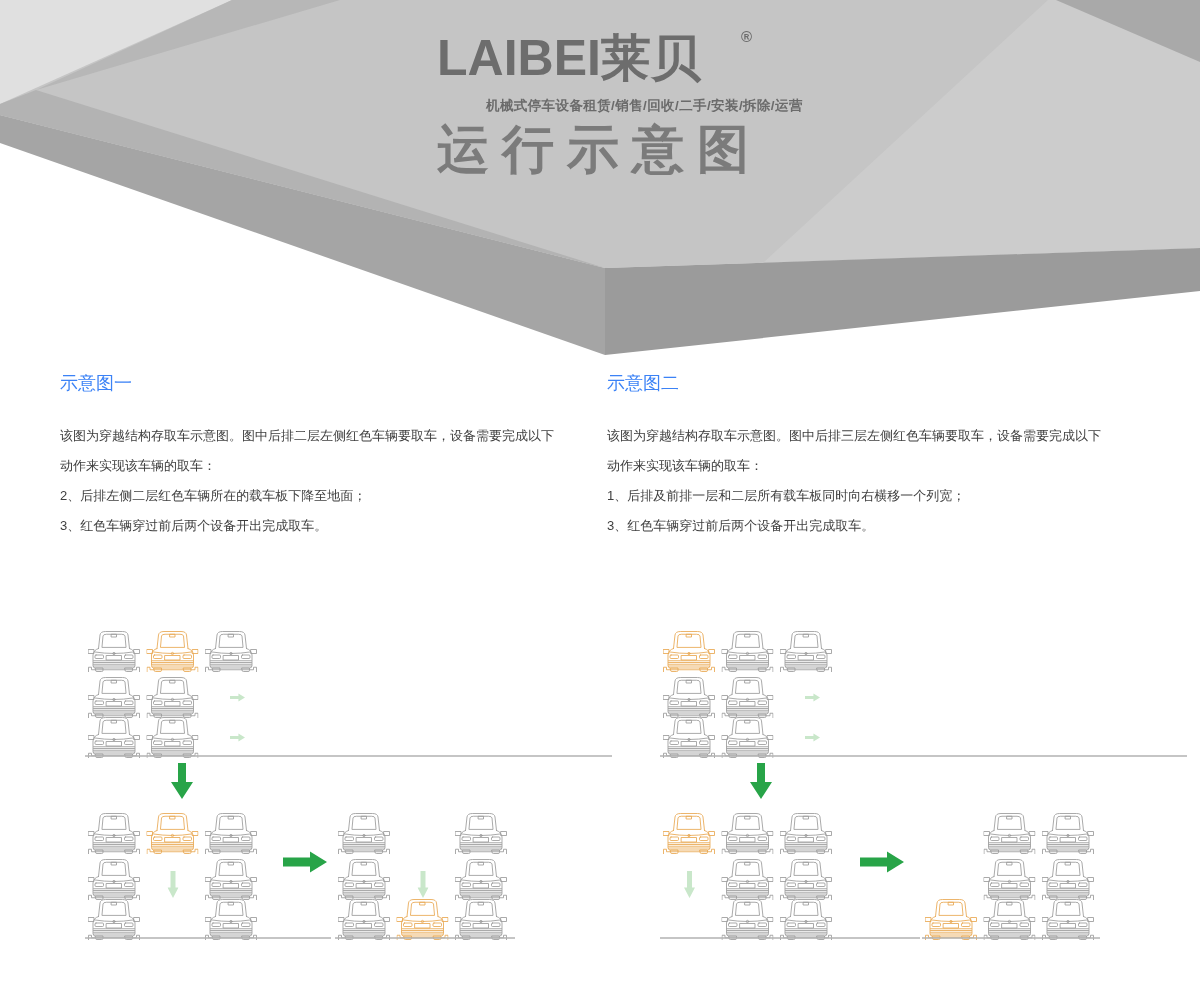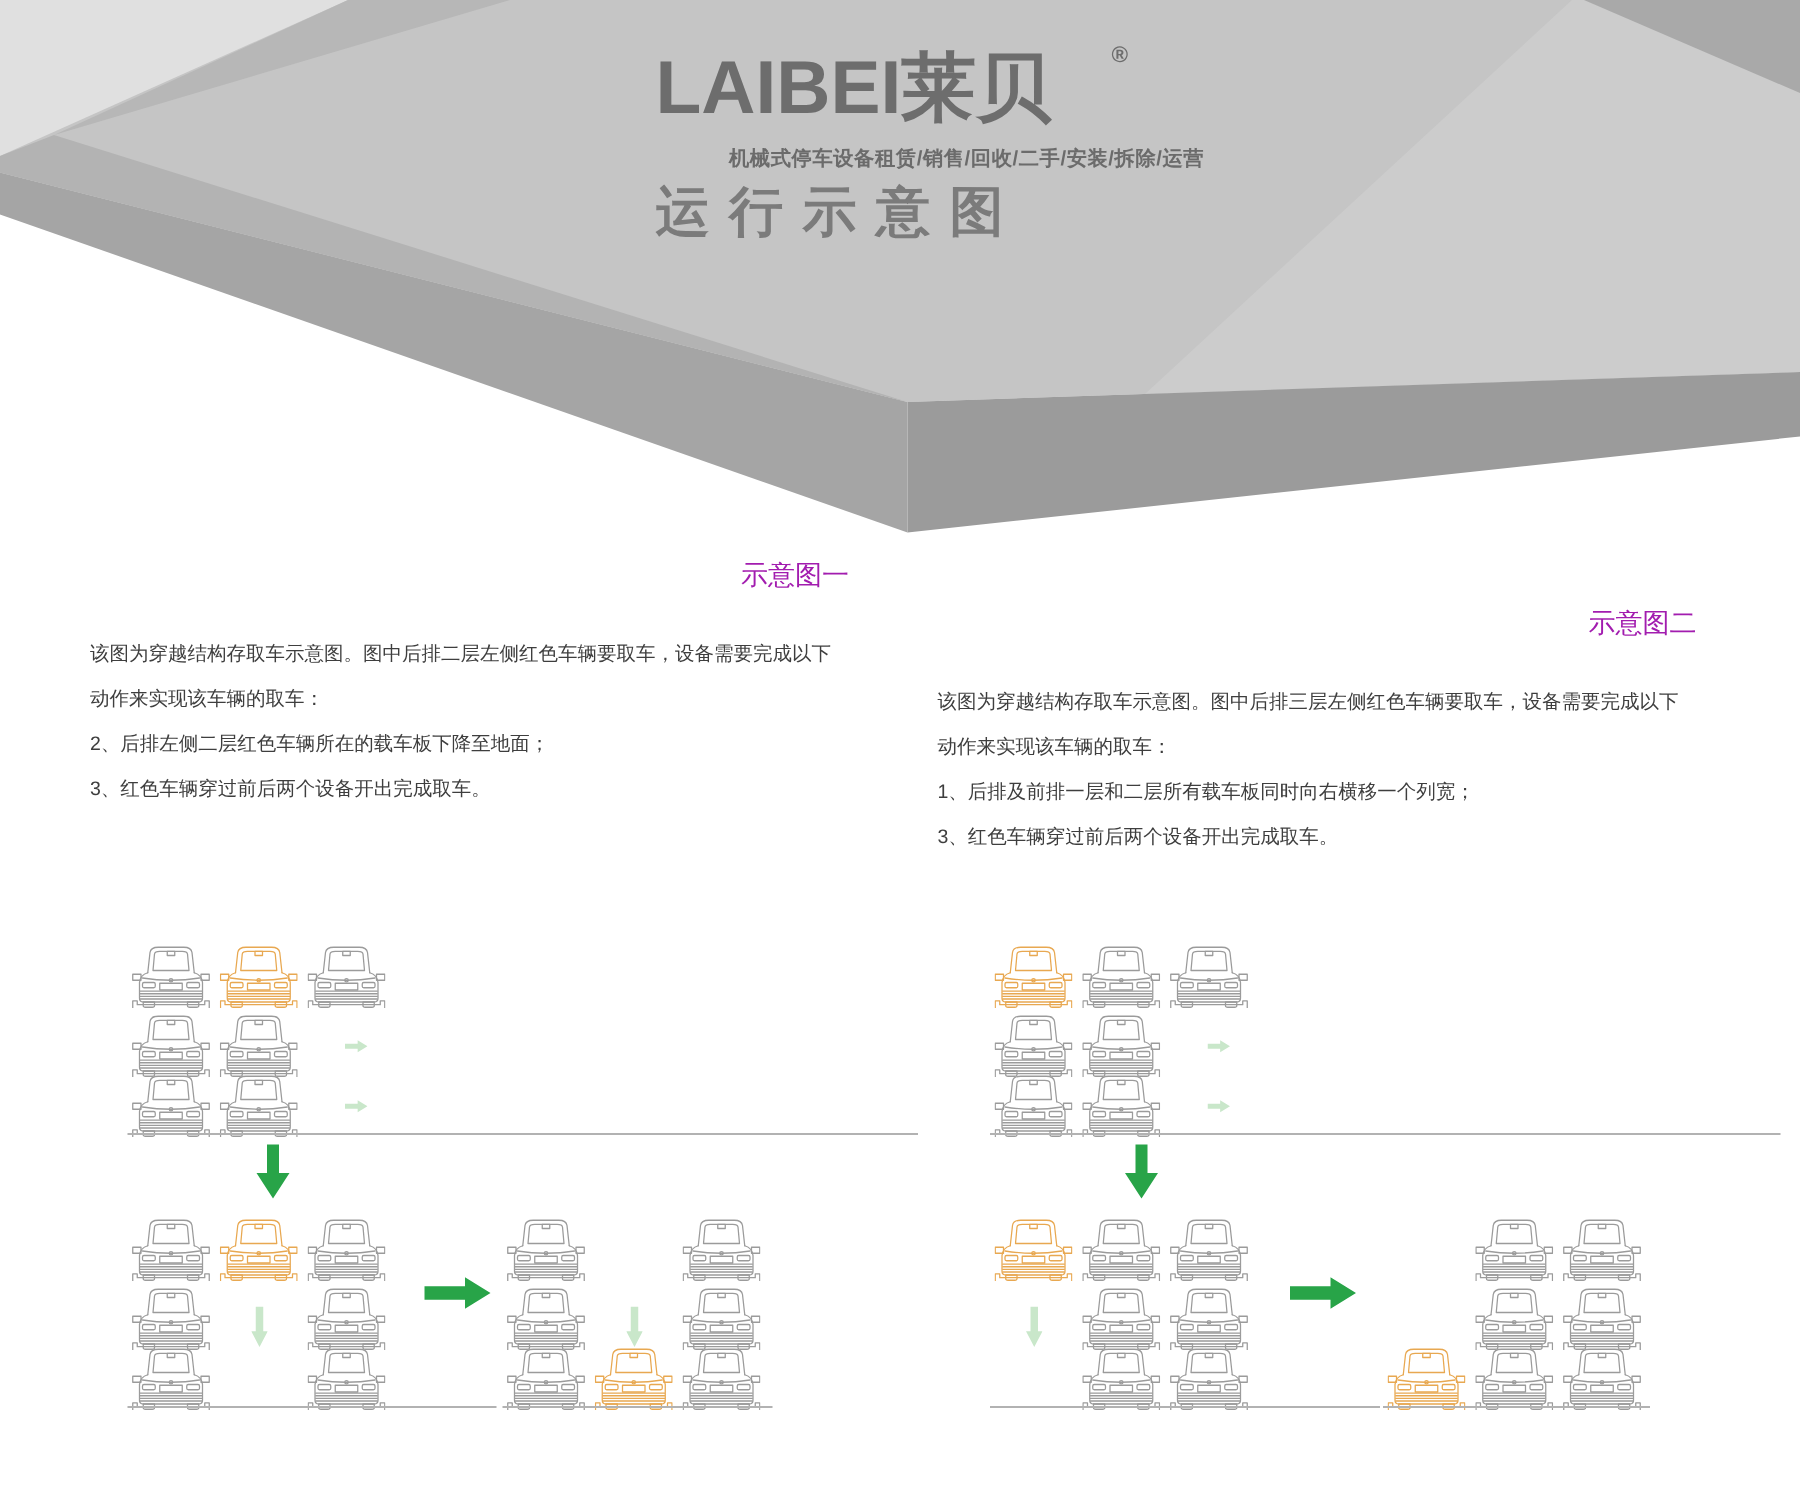--- a/index.html
+++ b/index.html
@@ -8,28 +8,28 @@
   .page{position:absolute;inset:0;width:1084px;height:993px;background:#fff;}
 
   
   #header-graphic{position:absolute;left:0;top:0;width:1200px;height:360px;}
   .hdr-text{position:absolute;white-space:nowrap;}
   #logo{left:437px;top:33px;font-size:50px;font-weight:700;color:#6d6d6d;
         letter-spacing:0;line-height:1;}
   #logo-reg{left:741px;top:29px;font-size:15px;font-weight:700;color:#6d6d6d;line-height:1;}
   #tagline{left:438px;top:99px;font-size:13.5px;font-weight:700;color:#6b6b6b;
            letter-spacing:.4px;line-height:1;margin-left:48px;}
-  #main-title{left:437px;top:120px;font-size:36px;font-weight:600;color:#7b7b7b;
+  #main-title{left:437px;top:120px;font-size:52px;font-weight:600;color:#7b7b7b;
               letter-spacing:13px;line-height:1.15;}
 
   
   .section{position:absolute;top:372px;width:506px;color:#3e3e3e;}
   #section-1{left:60px;}
-  #section-2{left:625px;margin-top:32px;}
-  .section h3{margin:0;font-size:18px;font-weight:400;line-height:22px;color:#a21caf;text-align:right;}
+  #section-2{left:607px;}
+  .section h3{margin:0;font-size:18px;font-weight:400;line-height:22px;color:#3b82f6;}
   .section .body{margin-top:27px;font-size:13px;line-height:30px;
                  word-break:break-all;text-align:left;}
   .section .body p{margin:0;}
 
   
   #diagram-layer{position:absolute;left:0;top:0;width:1200px;height:993px;pointer-events:none;}
 </style>
 </head>
 <body>
 

